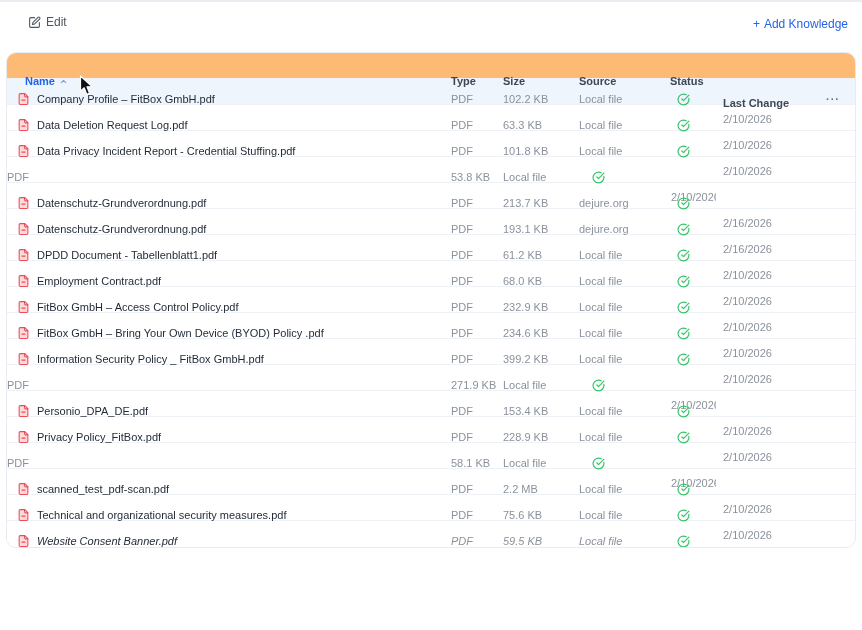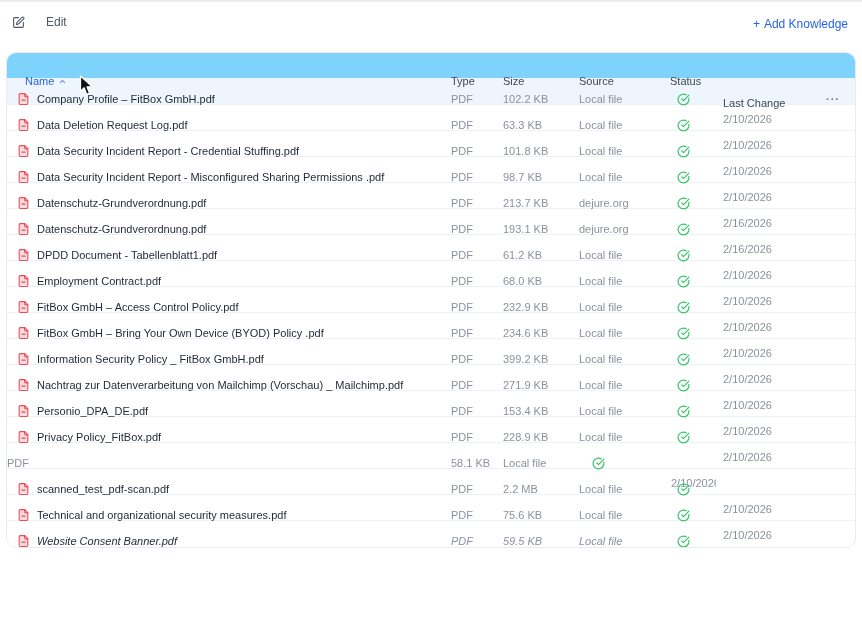--- a/index.html
+++ b/index.html
@@ -17,22 +17,22 @@
   html,body{width:862px;height:630px;overflow:hidden;}
   body{
     position:relative;
     background:#ffffff;
     font-family:"Liberation Sans","DejaVu Sans",sans-serif;
     -webkit-font-smoothing:antialiased;
   }
   .top-line{position:absolute;top:0;left:0;width:862px;height:2px;background:#ebecf2;}
 
   .edit-button{
-    position:absolute;top:15px;left:12px;
-    display:inline-flex;align-items:center;gap:21px;
+    position:absolute;top:15px;left:28px;
+    display:inline-flex;align-items:center;gap:5px;
     background:none;border:none;cursor:pointer;
     font-family:inherit;font-size:12px;color:#4b5563;font-weight:500;
   }
   .edit-button svg{width:13px;height:13px;stroke:#4b5563;}
 
   .add-knowledge{
     position:absolute;top:17px;right:14px;
     display:inline-flex;align-items:center;gap:4px;
     color:var(--accent-blue);font-size:12px;font-weight:500;
     text-decoration:none;cursor:pointer;
@@ -45,24 +45,24 @@
     background:#fff;
     overflow:hidden;
   }
   .grid-row{
     display:grid;
     grid-template-columns:1fr 52px 76px 85px 52px 95px 44px;
     align-items:center;
     height:26px;
   }
   .thead{
-    background:#7dd3fc;
+    background:#fdba74;
     border-bottom:1px solid var(--divider);
     color:var(--header-text);
-    font-size:11px;font-weight:400;
+    font-size:11px;font-weight:700;
   }
   .th{white-space:nowrap;}
   .th-name{padding-left:18px;display:flex;align-items:center;gap:4px;color:var(--accent-blue);cursor:pointer;}
   .th-name svg{width:9px;height:9px;stroke:#7ba0ea;}
   .th-status{padding-left:6px;}
   .th-last{padding-left:7px;margin-top:44px;}
 
   .tr{border-bottom:1px solid var(--divider);background:#fff;}
   .tr:last-child{border-bottom:none;font-style:italic;}
   .tr.highlighted{background:var(--row-highlight);}
@@ -162,46 +162,38 @@
     <div class="cell cell-menu">···</div>
   </div>
 
   <div class="grid-row tr">
     <div class="cell cell-name">
       <svg class="file-icon" viewBox="0 0 24 24" fill="none" stroke="#ee4c57" stroke-width="2" stroke-linecap="round" stroke-linejoin="round">
         <path d="M14.5 2H6a2 2 0 0 0-2 2v16a2 2 0 0 0 2 2h12a2 2 0 0 0 2-2V7.5Z" fill="#fbdcdc"></path>
         <path d="M14 2v4a2 2 0 0 0 2 2h4"></path>
         <path d="M9 14h6"></path>
       </svg>
-      <span>Data Security Incident Report - Credential Stuffing.pdf</span>
+      <span>Data Privacy Incident Report - Credential Stuffing.pdf</span>
     </div>
     <div class="cell">PDF</div>
     <div class="cell">101.8 KB</div>
     <div class="cell">Local file</div>
     <div class="cell cell-status">
       <svg viewBox="0 0 24 24" fill="none" stroke-width="2.2" stroke-linecap="round" stroke-linejoin="round">
         <path d="M21.8 10A10 10 0 1 1 17 3.34"></path>
         <path d="m9 11 3 3L22 4"></path>
       </svg>
     </div>
     <div class="cell cell-last">2/10/2026</div>
     <div class="cell cell-menu">···</div>
   </div>
 
   <div class="grid-row tr">
-    <div class="cell cell-name">
-      <svg class="file-icon" viewBox="0 0 24 24" fill="none" stroke="#ee4c57" stroke-width="2" stroke-linecap="round" stroke-linejoin="round">
-        <path d="M14.5 2H6a2 2 0 0 0-2 2v16a2 2 0 0 0 2 2h12a2 2 0 0 0 2-2V7.5Z" fill="#fbdcdc"></path>
-        <path d="M14 2v4a2 2 0 0 0 2 2h4"></path>
-        <path d="M9 14h6"></path>
-      </svg>
-      <span>Data Security Incident Report - Misconfigured Sharing Permissions .pdf</span>
-    </div>
-    <div class="cell">PDF</div>
-    <div class="cell">98.7 KB</div>
+    <div class="cell">PDF</div>
+    <div class="cell">53.8 KB</div>
     <div class="cell">Local file</div>
     <div class="cell cell-status">
       <svg viewBox="0 0 24 24" fill="none" stroke-width="2.2" stroke-linecap="round" stroke-linejoin="round">
         <path d="M21.8 10A10 10 0 1 1 17 3.34"></path>
         <path d="m9 11 3 3L22 4"></path>
       </svg>
     </div>
     <div class="cell cell-last">2/10/2026</div>
     <div class="cell cell-menu">···</div>
   </div>
@@ -354,28 +346,20 @@
       <svg viewBox="0 0 24 24" fill="none" stroke-width="2.2" stroke-linecap="round" stroke-linejoin="round">
         <path d="M21.8 10A10 10 0 1 1 17 3.34"></path>
         <path d="m9 11 3 3L22 4"></path>
       </svg>
     </div>
     <div class="cell cell-last">2/10/2026</div>
     <div class="cell cell-menu">···</div>
   </div>
 
   <div class="grid-row tr">
-    <div class="cell cell-name">
-      <svg class="file-icon" viewBox="0 0 24 24" fill="none" stroke="#ee4c57" stroke-width="2" stroke-linecap="round" stroke-linejoin="round">
-        <path d="M14.5 2H6a2 2 0 0 0-2 2v16a2 2 0 0 0 2 2h12a2 2 0 0 0 2-2V7.5Z" fill="#fbdcdc"></path>
-        <path d="M14 2v4a2 2 0 0 0 2 2h4"></path>
-        <path d="M9 14h6"></path>
-      </svg>
-      <span>Nachtrag zur Datenverarbeitung von Mailchimp (Vorschau) _ Mailchimp.pdf</span>
-    </div>
     <div class="cell">PDF</div>
     <div class="cell">271.9 KB</div>
     <div class="cell">Local file</div>
     <div class="cell cell-status">
       <svg viewBox="0 0 24 24" fill="none" stroke-width="2.2" stroke-linecap="round" stroke-linejoin="round">
         <path d="M21.8 10A10 10 0 1 1 17 3.34"></path>
         <path d="m9 11 3 3L22 4"></path>
       </svg>
     </div>
     <div class="cell cell-last">2/10/2026</div>

